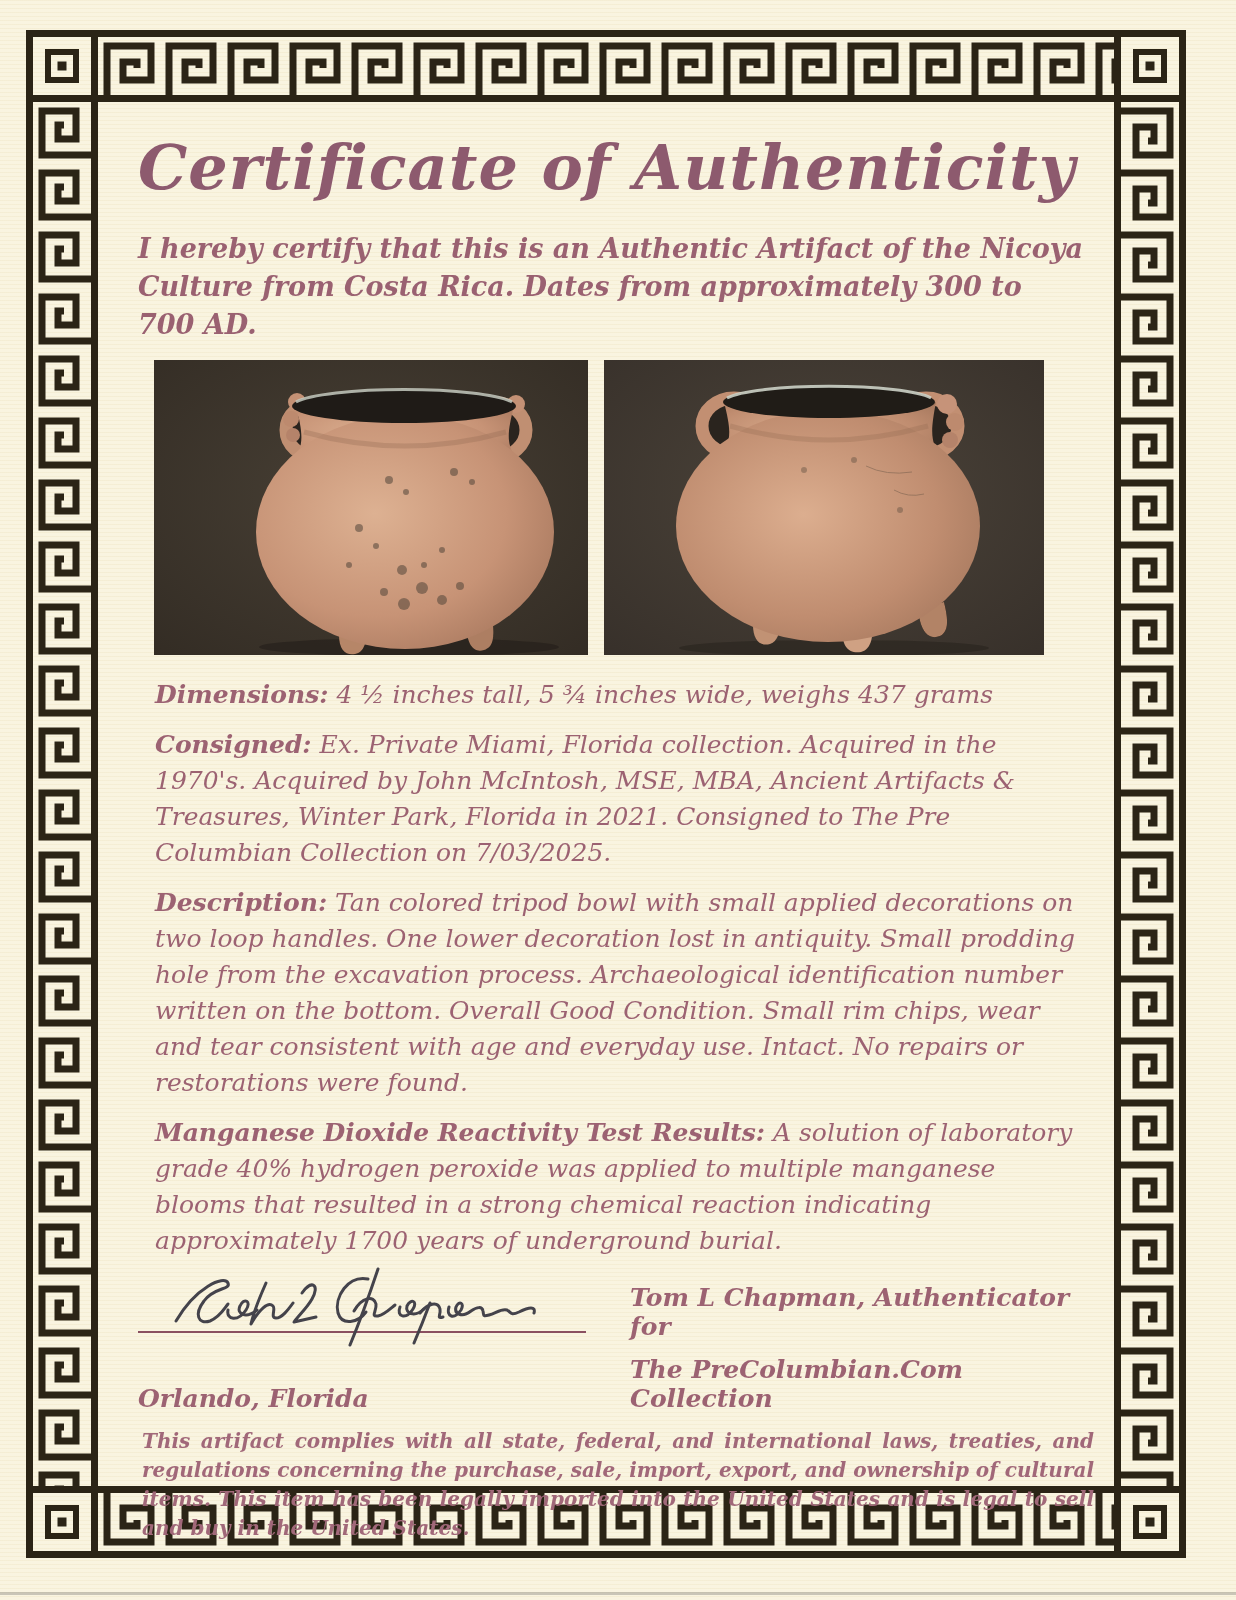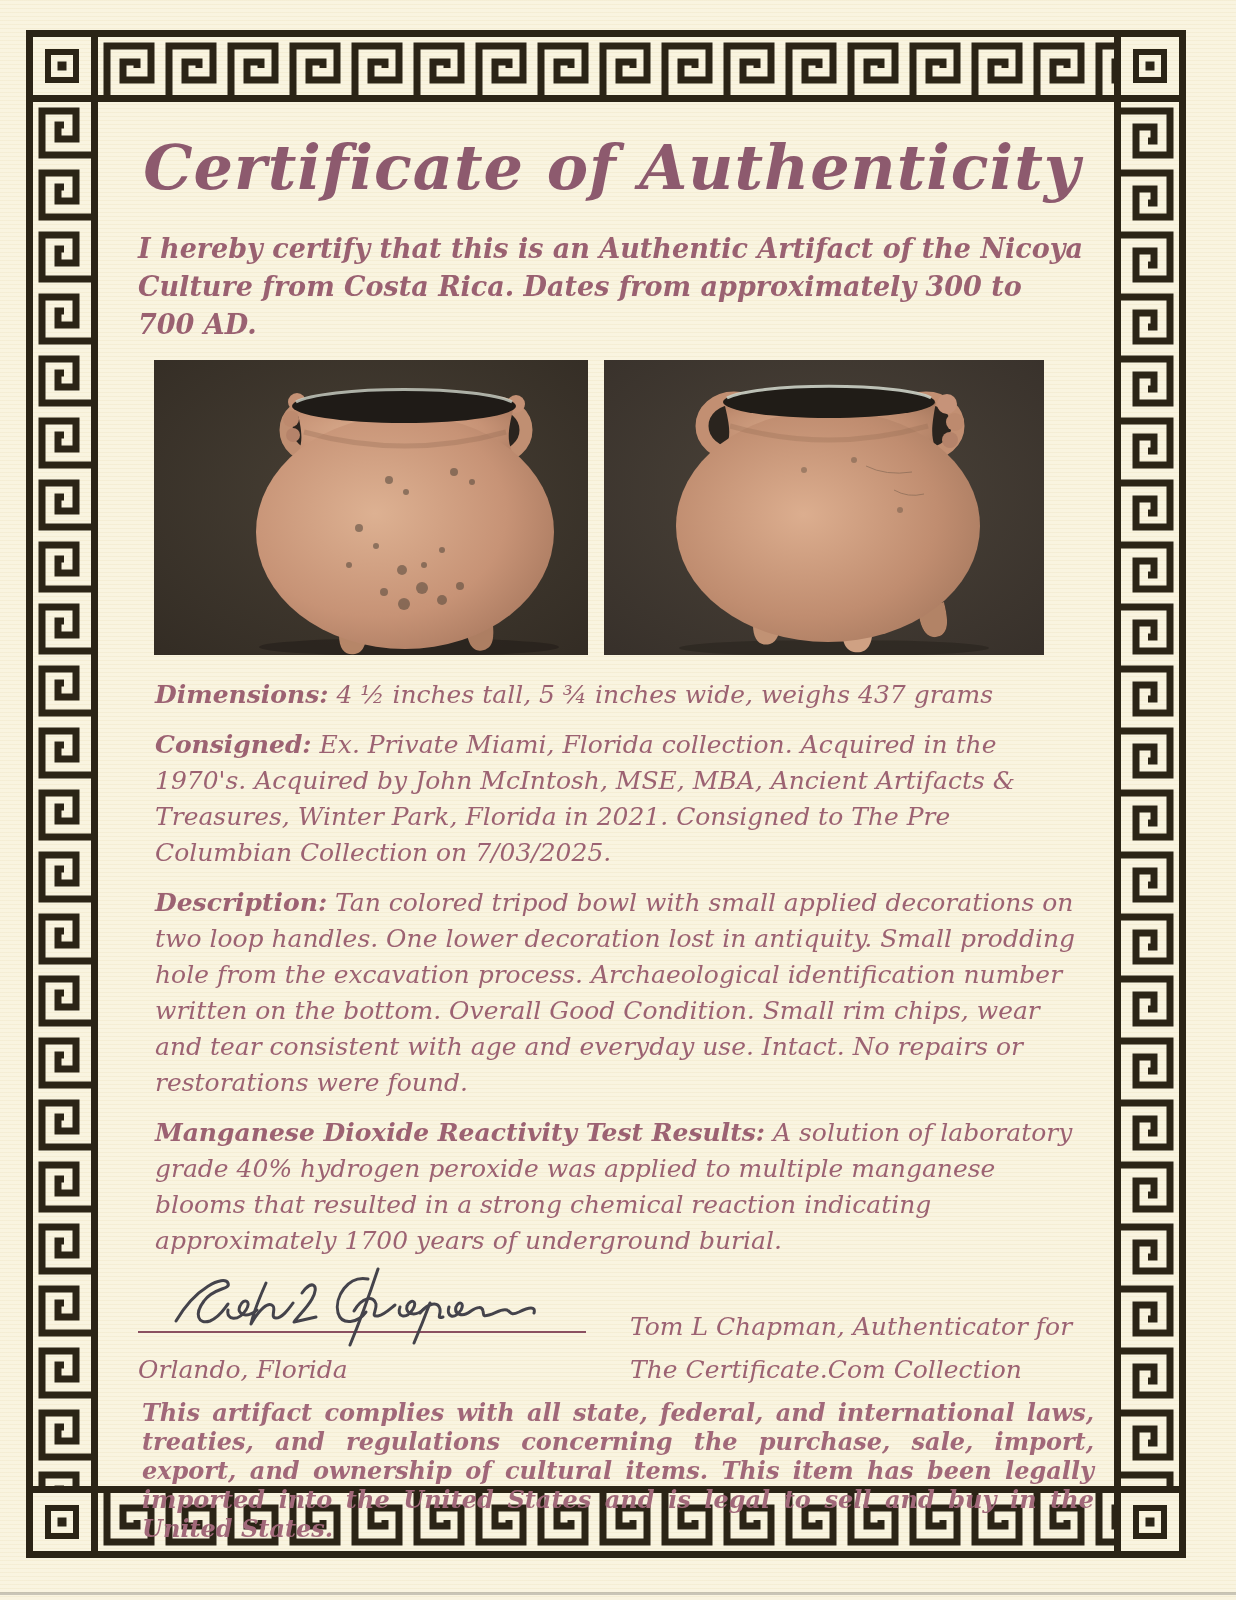--- a/index.html
+++ b/index.html
@@ -17,21 +17,20 @@
   .border-svg{position:absolute;left:0;top:0;pointer-events:none;}
   .scan-edge{position:absolute;left:0;top:1592px;width:1236px;height:3px;background:#8d8c86;opacity:.45;}
 
   .content{
     position:absolute;left:98px;top:104px;width:1016px;height:1382px;
     box-sizing:border-box;padding:0 28px 0 40px;
     color:#9c6272;
   }
   .title{
     margin:26px 0 0 0;
-    text-align:center;
     font-size:62px;line-height:76px;
     font-style:italic;font-weight:700;
     color:#8d5a6e;letter-spacing:1px;
   }
   .intro{
     margin:24px 0 0 0;
     font-size:27px;line-height:38px;
     font-style:italic;font-weight:600;
     color:#9a6171;
   }
@@ -47,24 +46,24 @@
   .section.first{margin-top:22px;}
 
   .sig-grid{
     display:grid;grid-template-columns:492px 1fr;
     margin-top:8px;align-items:end;
   }
   .sig-cell{position:relative;height:74px;}
   .sig-underline{position:absolute;left:0;right:44px;bottom:8px;height:2px;background:#8a5060;}
   .sig-svg{position:absolute;left:24px;bottom:-6px;}
   .sig-date{font-size:25px;font-style:italic;font-weight:700;color:#9c6272;padding-bottom:10px;}
-  .sig-row{font-size:25px;font-style:italic;font-weight:400;color:#9c6272;margin-top:14px;}
+  .sig-row{font-size:25px;font-style:italic;font-weight:700;color:#9c6272;margin-top:14px;}
   .legal{
     margin:14px 4px 0 4px;width:952px;
-    font-size:24px;line-height:29px;
+    font-size:20px;line-height:29px;
     font-style:italic;font-weight:700;
     text-align:justify;
     color:#a16879;
   }
 </style>
 </head>
 <body>
 
 <div class="page">
 
@@ -266,20 +265,20 @@
             <path d="M268 40 C 262 56, 258 66, 252 80"></path>
             <path d="M258 50 C 266 40, 276 38, 278 46 C 279 52, 274 56, 281 54"></path>
             <path d="M287 44 C 284 54, 292 57, 299 47 C 303 40, 297 37, 294 44 C 292 51, 300 55, 309 48 C 315 44, 320 43, 321 48 C 322 52, 320 54, 327 52 C 334 50, 340 45, 345 47 C 349 49, 348 53, 357 49 C 367 44, 374 43, 372 50"></path>
           </g>
         </svg>
       </div>
 
       <div class="sig-row">Tom L Chapman, Authenticator for</div>
       <div class="sig-row">Orlando, Florida</div>
 
-      <div class="sig-row">The Certificate.Com Collection</div>
+      <div class="sig-row">The PreColumbian.Com Collection</div>
     </div>
 
     <p class="legal">This artifact complies with all state, federal, and international laws, treaties, and regulations concerning the purchase, sale, import, export, and ownership of cultural items. This item has been legally imported into the United States and is legal to sell and buy in the United States.</p>
   </div>
 
   <div class="scan-edge"></div>
 </div>
 
 </body></html>

